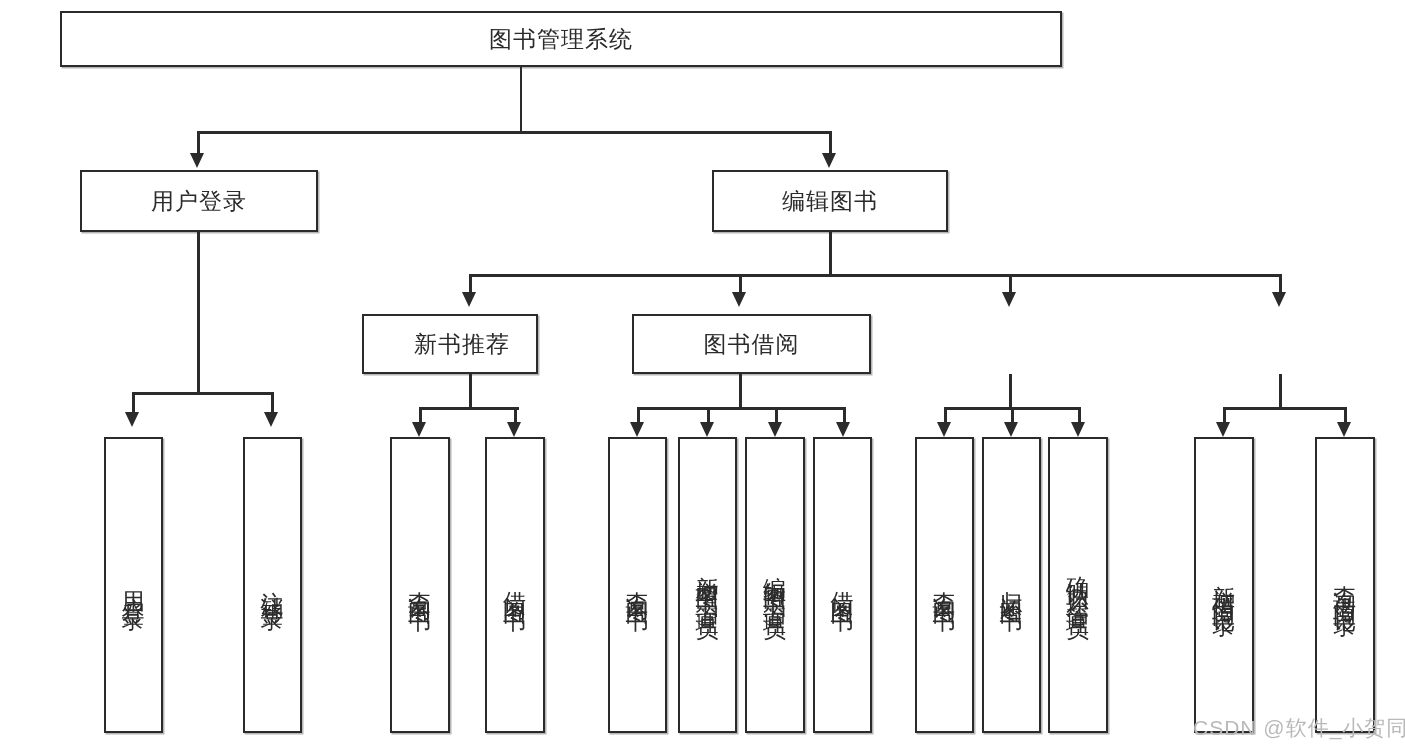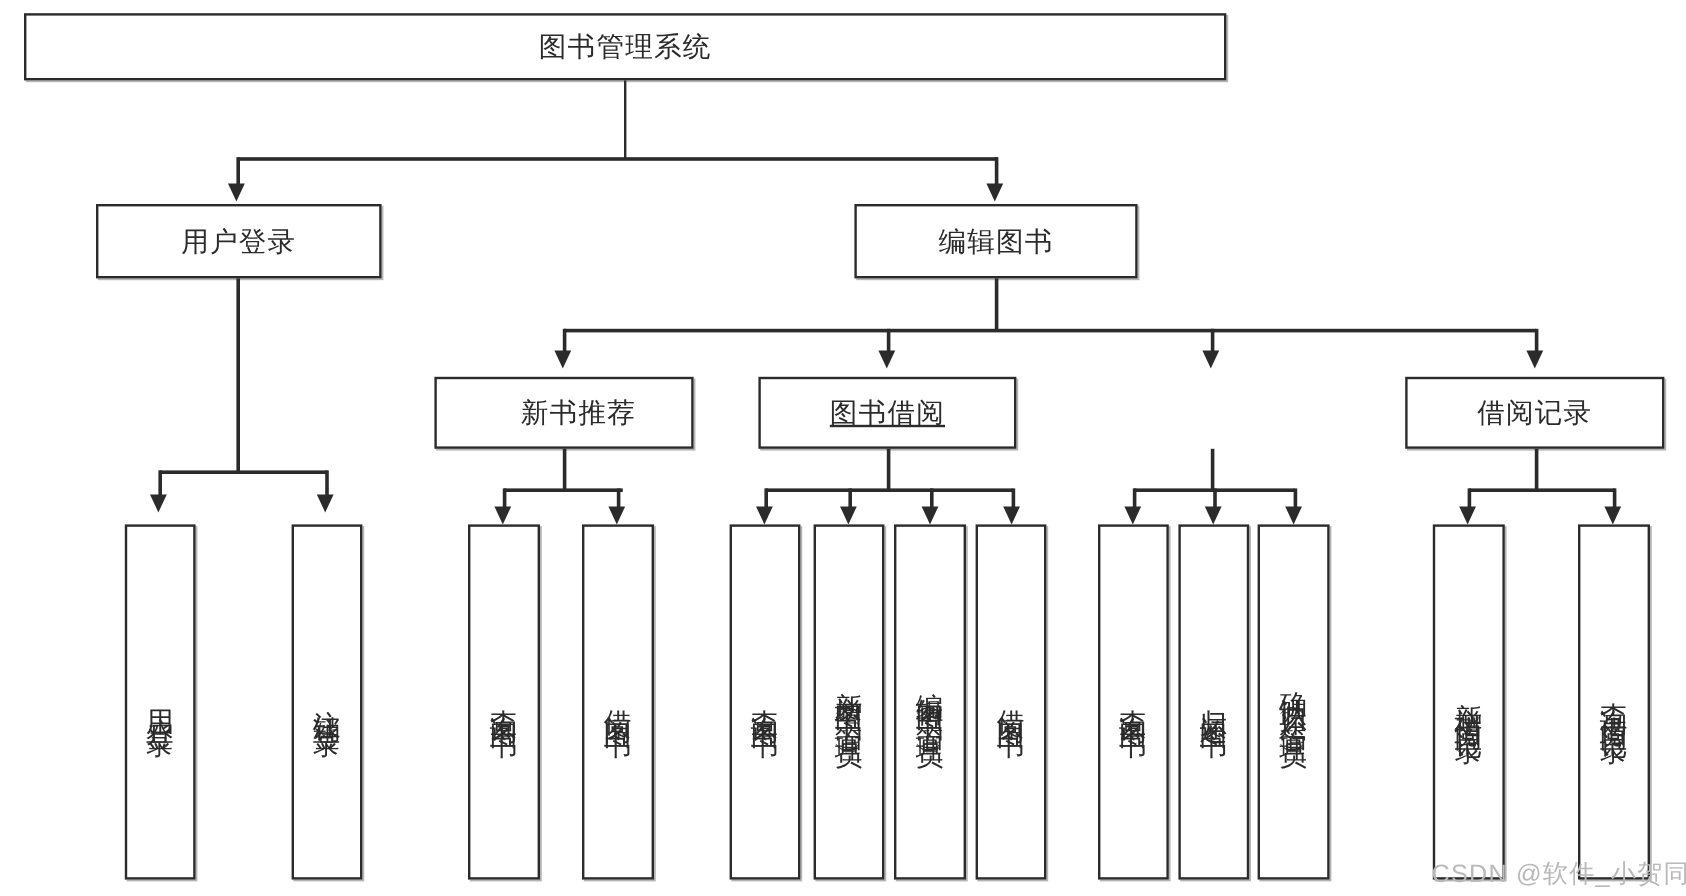--- a/index.html
+++ b/index.html
@@ -23,21 +23,21 @@
     text-orientation:upright;
     font-size:23px;
     letter-spacing:6px;
     line-height:1.05;
     padding-top:4px;
     padding-bottom:4px;
     align-items:center;
     justify-content:center;
     white-space:nowrap;
   }
-  .title{font-size:24px;}
+  .title{font-size:24px;margin-left:40px;}
 
   
   .ln{position:absolute;background:#2b2b2b;}
   .lv{width:2.5px;}
   .lh{height:2.5px;}
   .arrow{
     position:absolute;
     width:0;height:0;
     border-left:7.5px solid transparent;
     border-right:7.5px solid transparent;
@@ -81,23 +81,22 @@
   <div class="ln lh" style="left:470px;top:274px;width:810px;"></div>
   <div class="ln lv" style="left:469px;top:274px;height:20px;"></div>
   <div class="arrow" style="left:462px;top:292px;"></div>
   <div class="ln lv" style="left:739px;top:274px;height:20px;"></div>
   <div class="arrow" style="left:732px;top:292px;"></div>
   <div class="ln lv" style="left:1009px;top:274px;height:20px;"></div>
   <div class="arrow" style="left:1002px;top:292px;"></div>
   <div class="ln lv" style="left:1279px;top:274px;height:20px;"></div>
   <div class="arrow" style="left:1272px;top:292px;"></div>
 
-  <div class="box h" style="left:362px;top:314px;width:216px;height:60px;padding-left:24px;">新书推荐</div>
-  <div class="box h" style="left:632px;top:314px;width:215px;height:60px;text-decoration:underline;">图书借阅</div>
-  <div class="box h" style="left:1171px;top:314px;width:216px;height:60px;">借阅记录</div>
+  <div class="box h" style="left:362px;top:314px;width:176px;height:60px;padding-left:24px;">新书推荐</div>
+  <div class="box h" style="left:632px;top:314px;width:239px;height:60px;">图书借阅</div>
 
   <div class="ln lv" style="left:469px;top:374px;height:35px;"></div>
   <div class="ln lh" style="left:420px;top:407px;width:99px;"></div>
   <div class="ln lv" style="left:419px;top:407px;height:17px;"></div>
   <div class="arrow" style="left:412px;top:422px;"></div>
   <div class="ln lv" style="left:514px;top:407px;height:17px;"></div>
   <div class="arrow" style="left:507px;top:422px;"></div>
 
   <div class="ln lv" style="left:739px;top:374px;height:35px;"></div>
   <div class="ln lh" style="left:638px;top:407px;width:206px;"></div>

